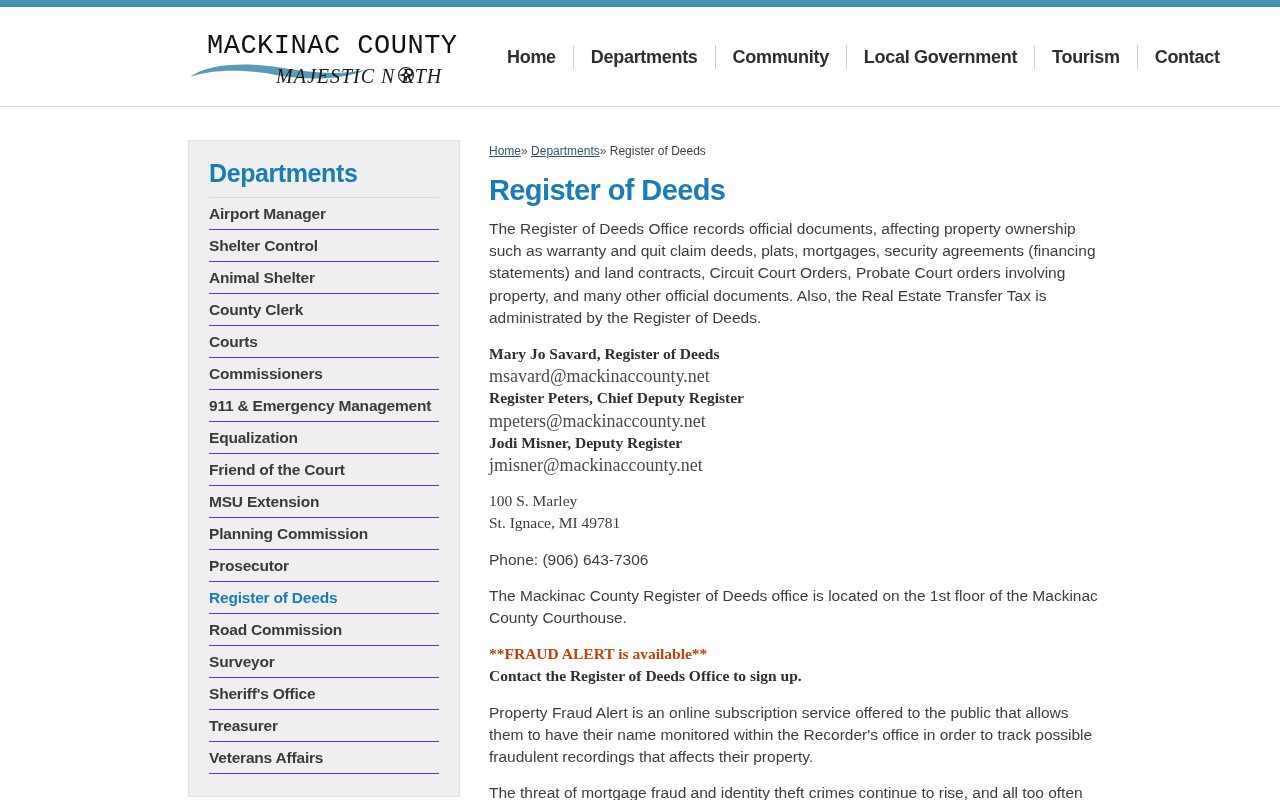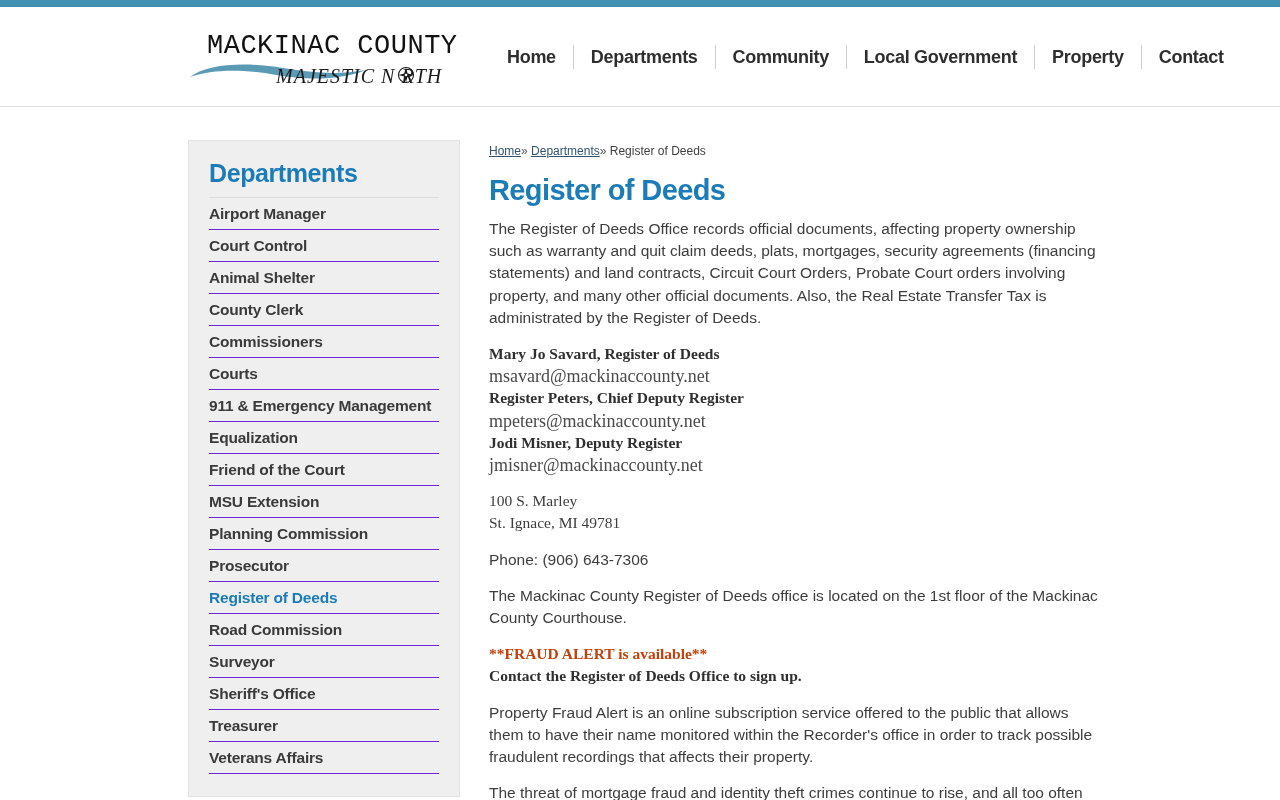--- a/index.html
+++ b/index.html
@@ -211,36 +211,36 @@
 
     <div class="nav">
       <div class="nav-item">Home</div>
       <div class="nav-sep"></div>
       <div class="nav-item">Departments</div>
       <div class="nav-sep"></div>
       <div class="nav-item">Community</div>
       <div class="nav-sep"></div>
       <div class="nav-item">Local Government</div>
       <div class="nav-sep"></div>
-      <div class="nav-item">Property</div>
+      <div class="nav-item">Tourism</div>
       <div class="nav-sep"></div>
       <div class="nav-item">Contact</div>
     </div>
   </div>
 
   <div class="content">
 
     <div class="sidebar">
       <div class="sidebar-title">Departments</div>
       <div class="side-item">Airport Manager</div>
-      <div class="side-item">Court Control</div>
+      <div class="side-item">Shelter Control</div>
       <div class="side-item">Animal Shelter</div>
       <div class="side-item">County Clerk</div>
+      <div class="side-item">Courts</div>
       <div class="side-item">Commissioners</div>
-      <div class="side-item">Courts</div>
       <div class="side-item">911 &amp; Emergency Management</div>
       <div class="side-item">Equalization</div>
       <div class="side-item">Friend of the Court</div>
       <div class="side-item">MSU Extension</div>
       <div class="side-item">Planning Commission</div>
       <div class="side-item">Prosecutor</div>
       <div class="side-item active">Register of Deeds</div>
       <div class="side-item">Road Commission</div>
       <div class="side-item">Surveyor</div>
       <div class="side-item">Sheriff's Office</div>

